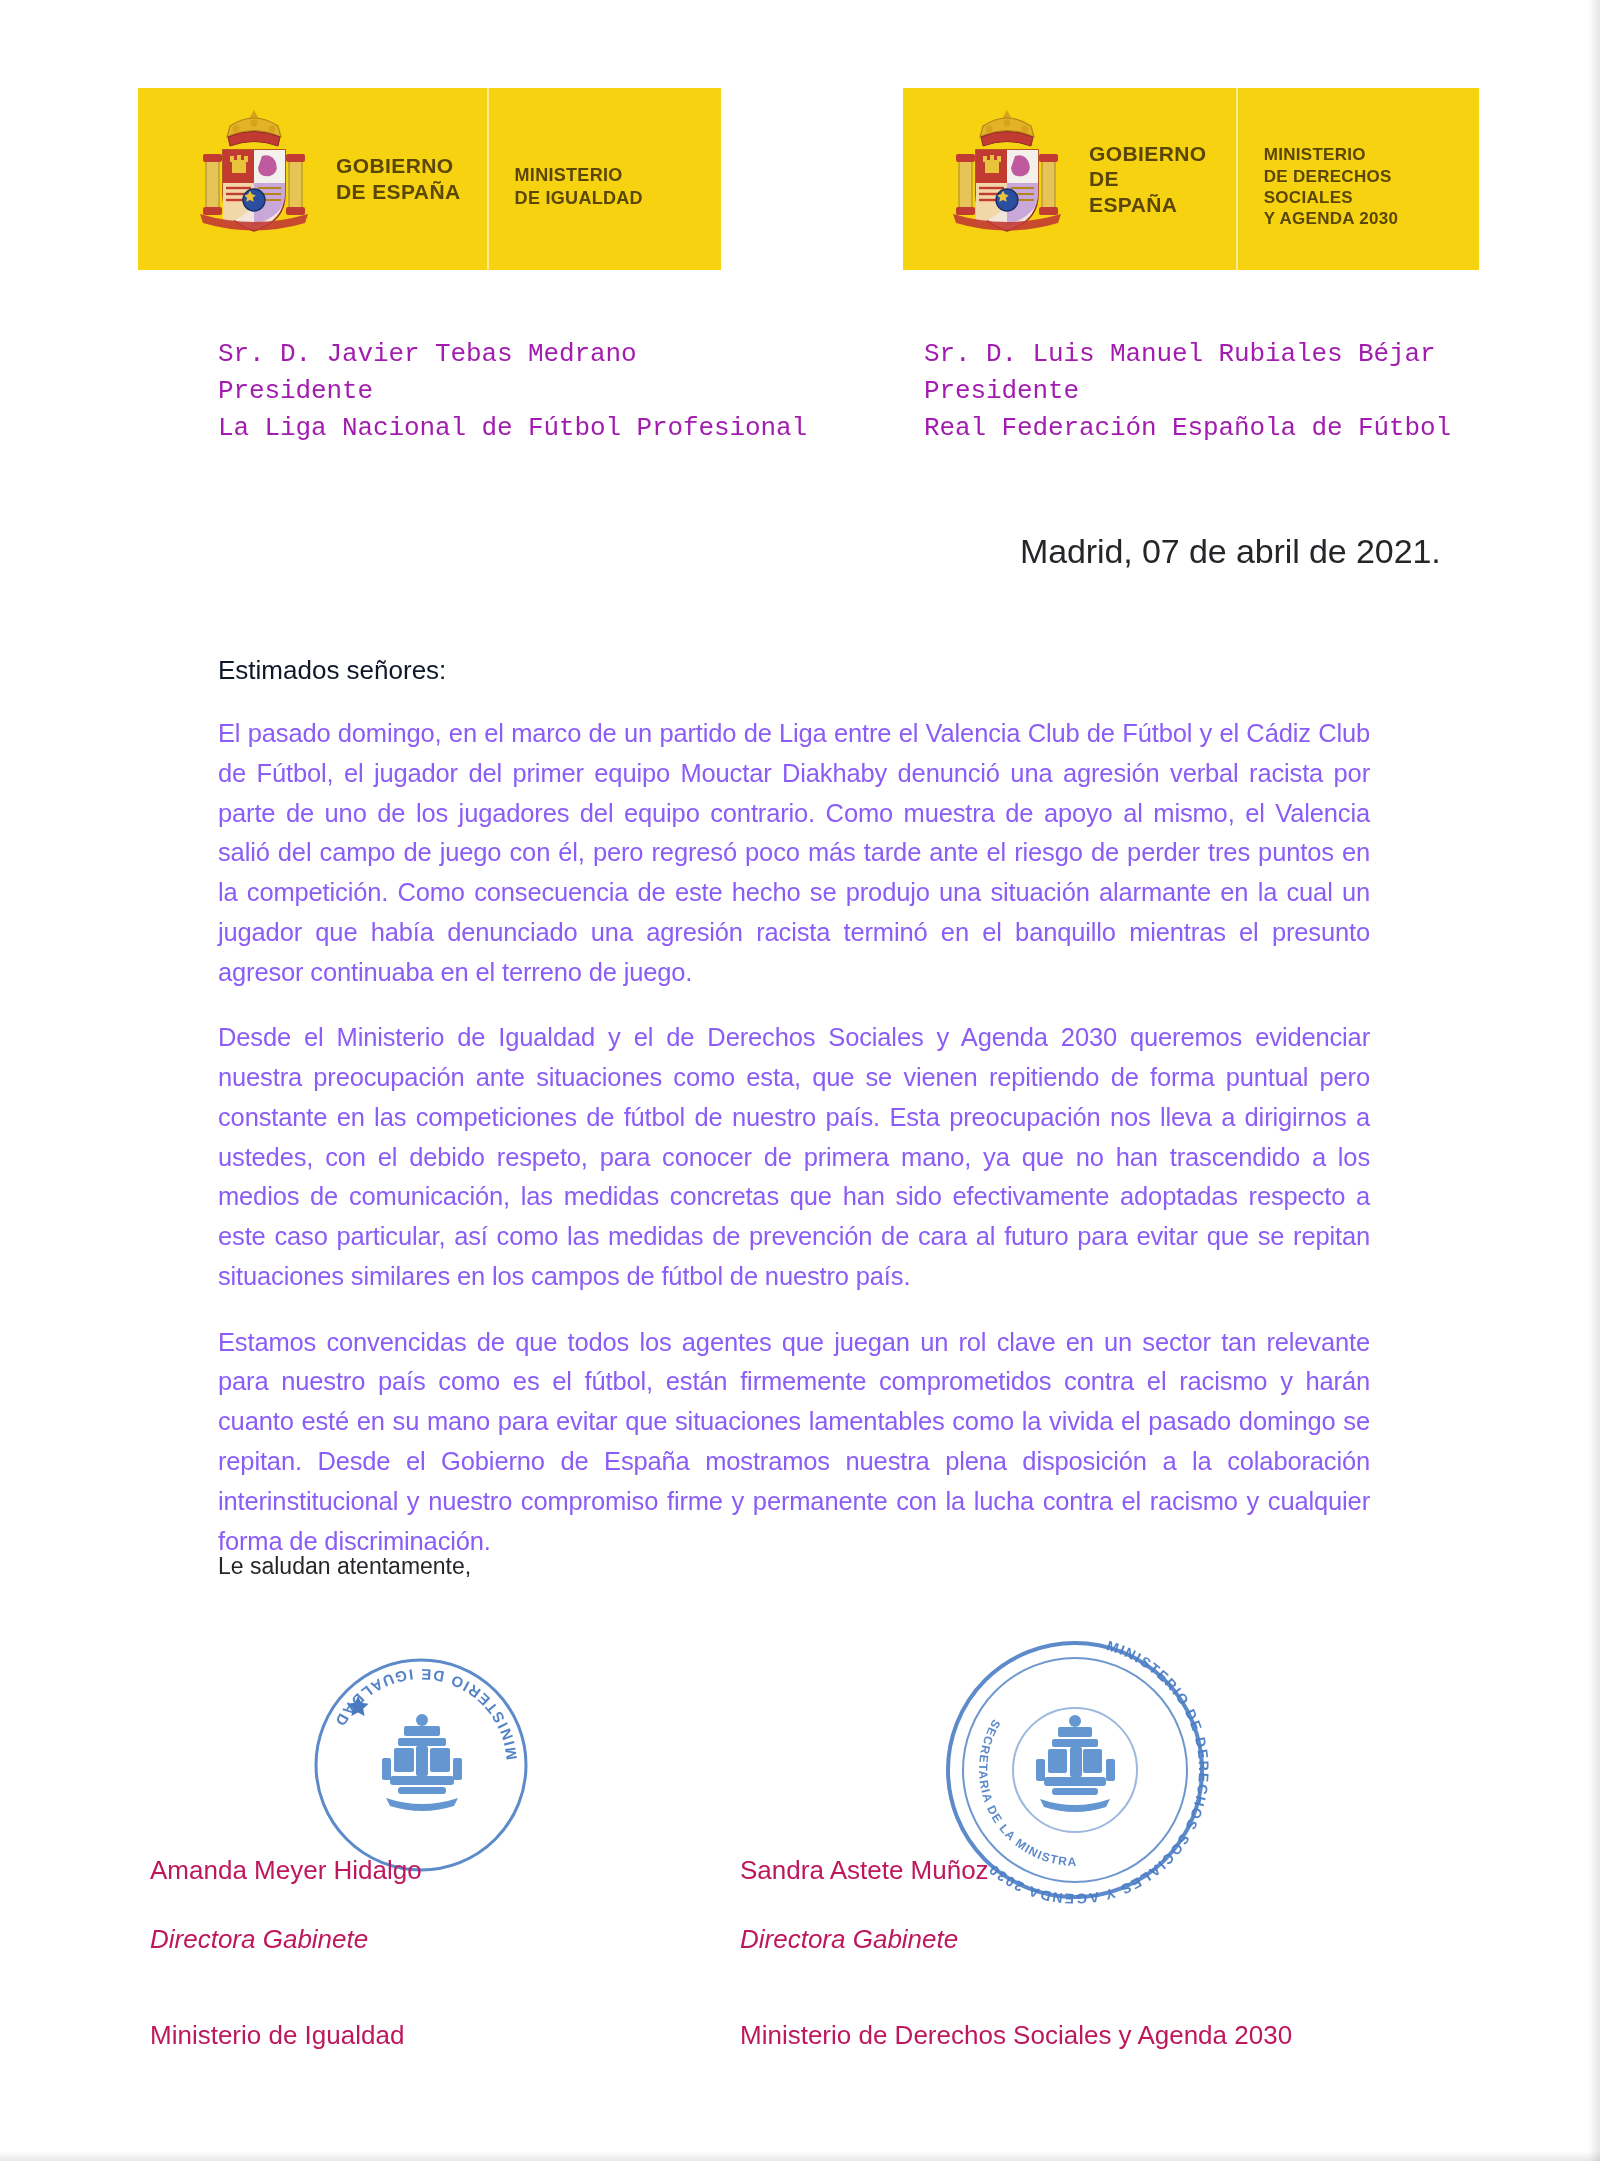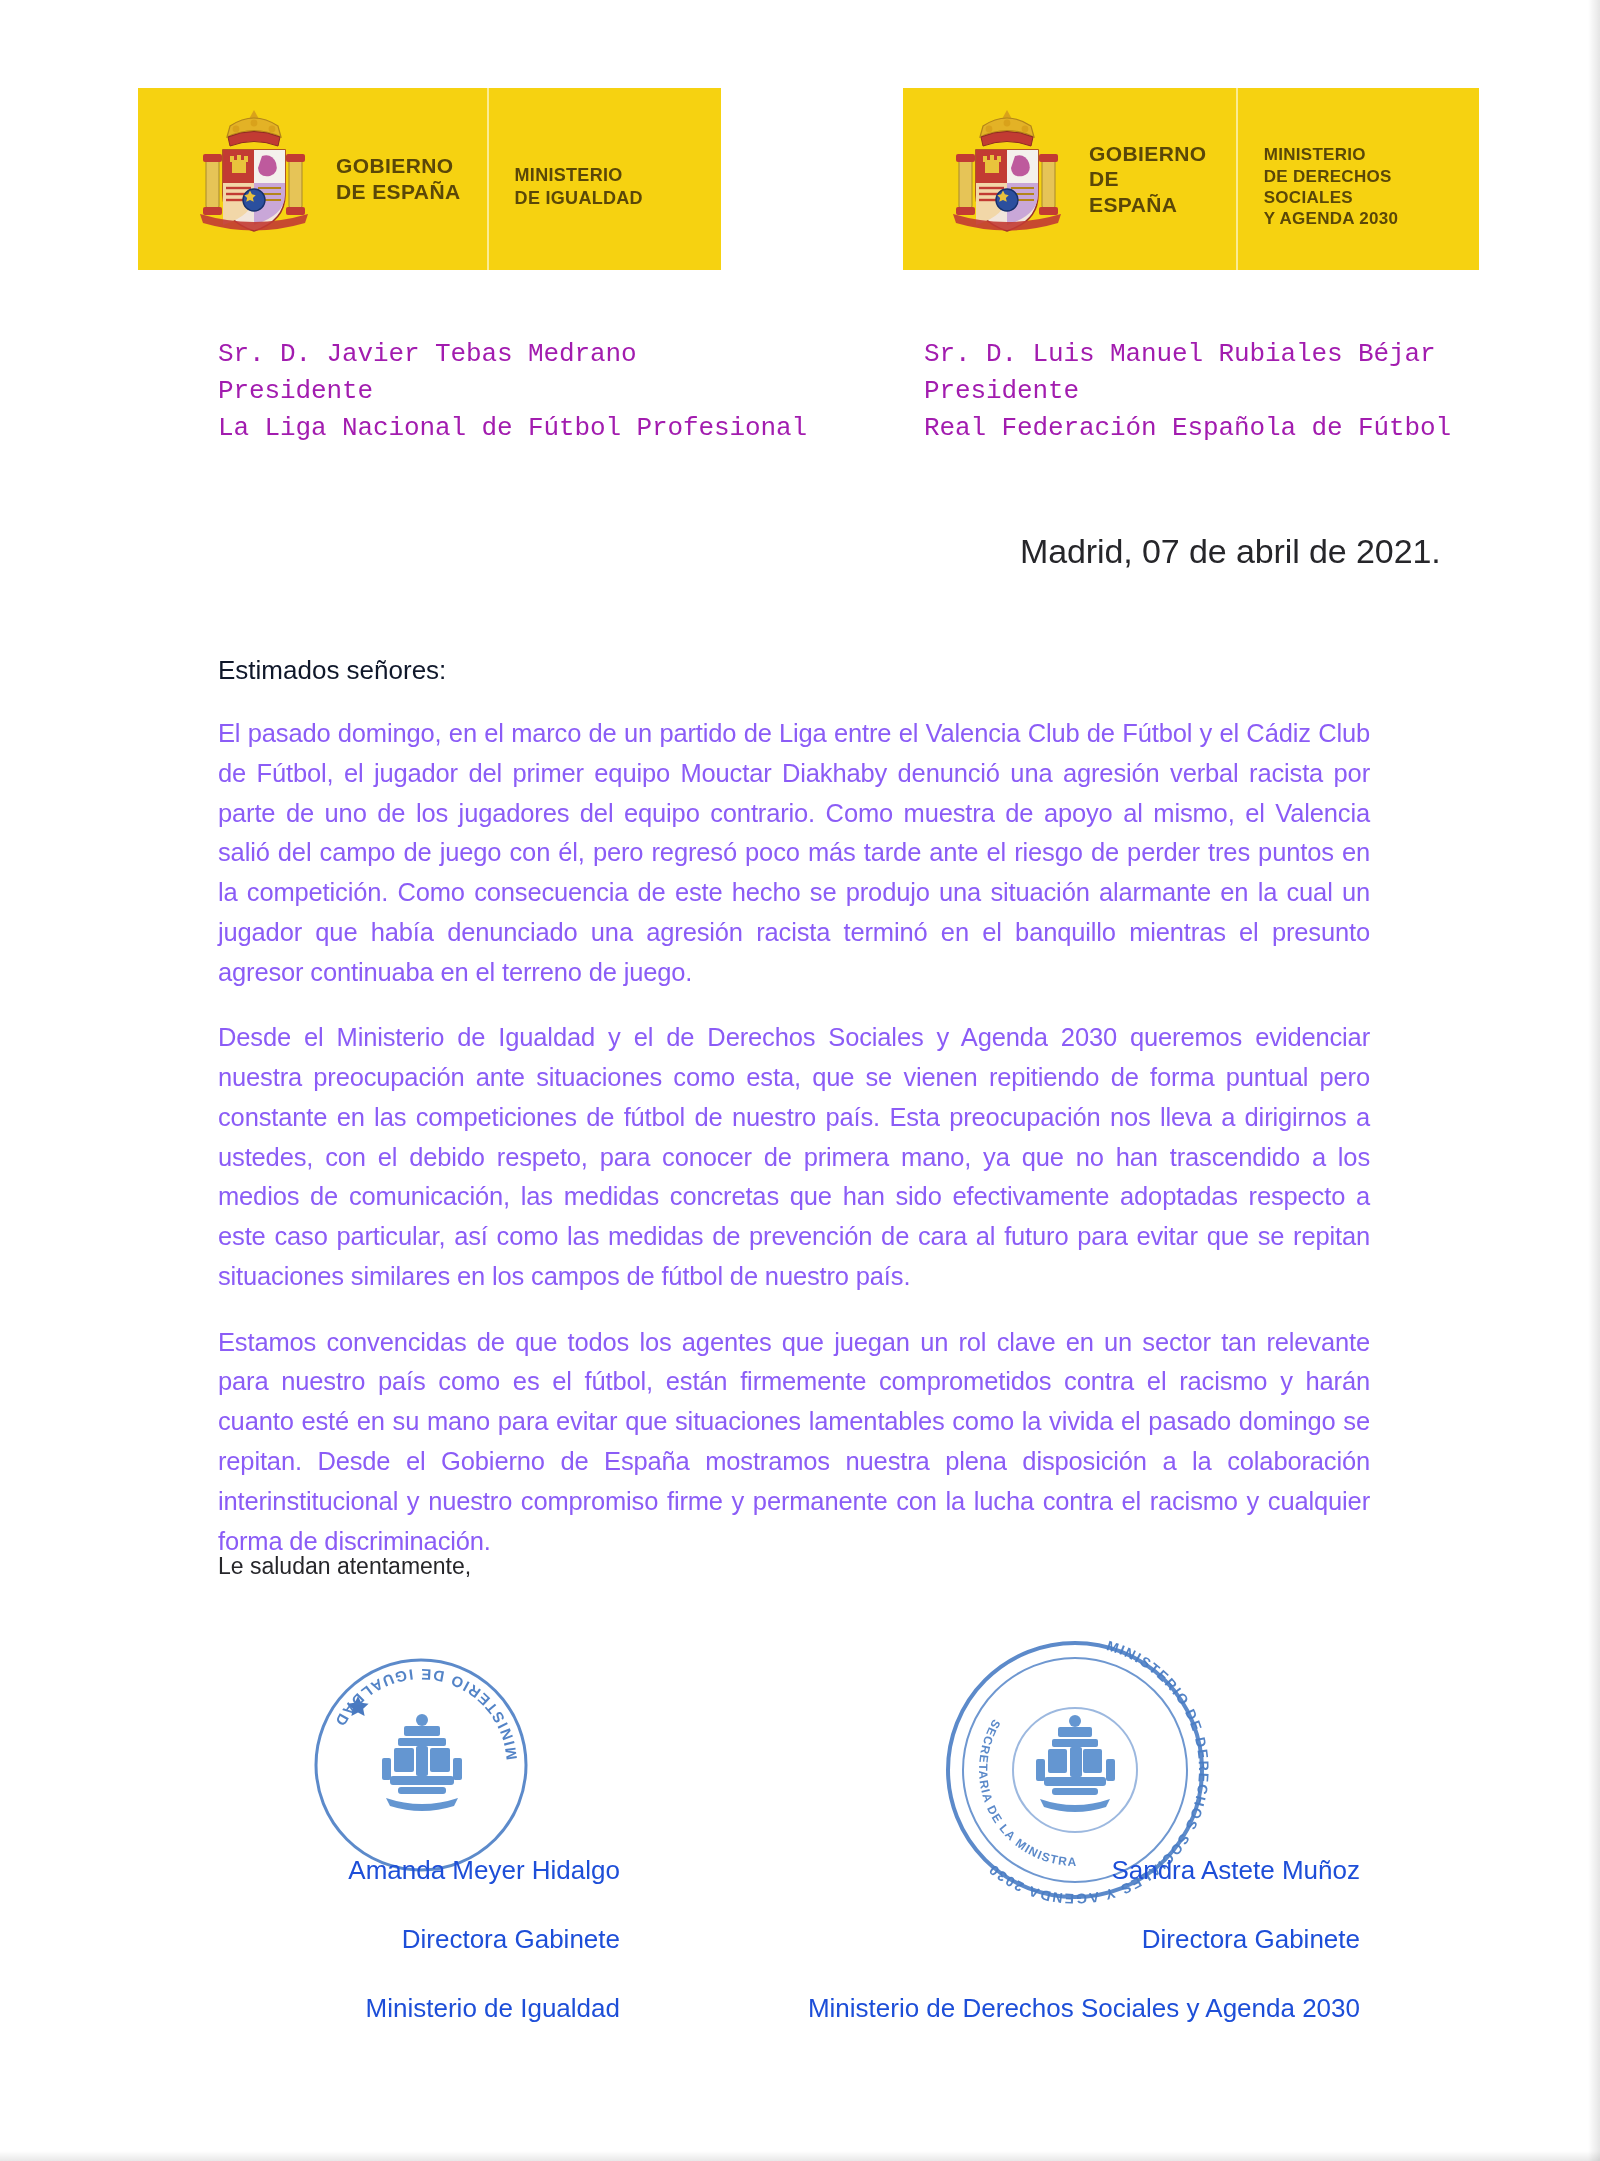--- a/index.html
+++ b/index.html
@@ -159,36 +159,37 @@
     left: 218px;
     top: 1553px;
     font-size: 23px;
     font-family: "Liberation Sans", sans-serif;
     color: #26262a;
   }
 
   
   .sig {
     position: absolute;
-    text-align: right;
-    font-family: "Liberation Sans", sans-serif;
-    color: #1d4ed8;
+    text-align: left;
+    font-family: "Liberation Sans", sans-serif;
+    color: #be185d;
   }
   .sig.left  { left: 150px; top: 1855px; width: 470px; }
   .sig.right { left: 740px; top: 1855px; width: 620px; }
 
   .sig-name {
     font-size: 26px;
     line-height: 1.2;
     margin-bottom: 38px;
   }
   .sig-role {
     font-size: 26px;
     line-height: 1.2;
-    margin-bottom: 38px;
+    margin-bottom: 65px;
+    font-style: italic;
   }
   .sig-org {
     font-size: 26px;
     line-height: 1.2;
   }
   .seal-svg { position: absolute; overflow: visible; }
 </style>
 </head>
 <body>
 

